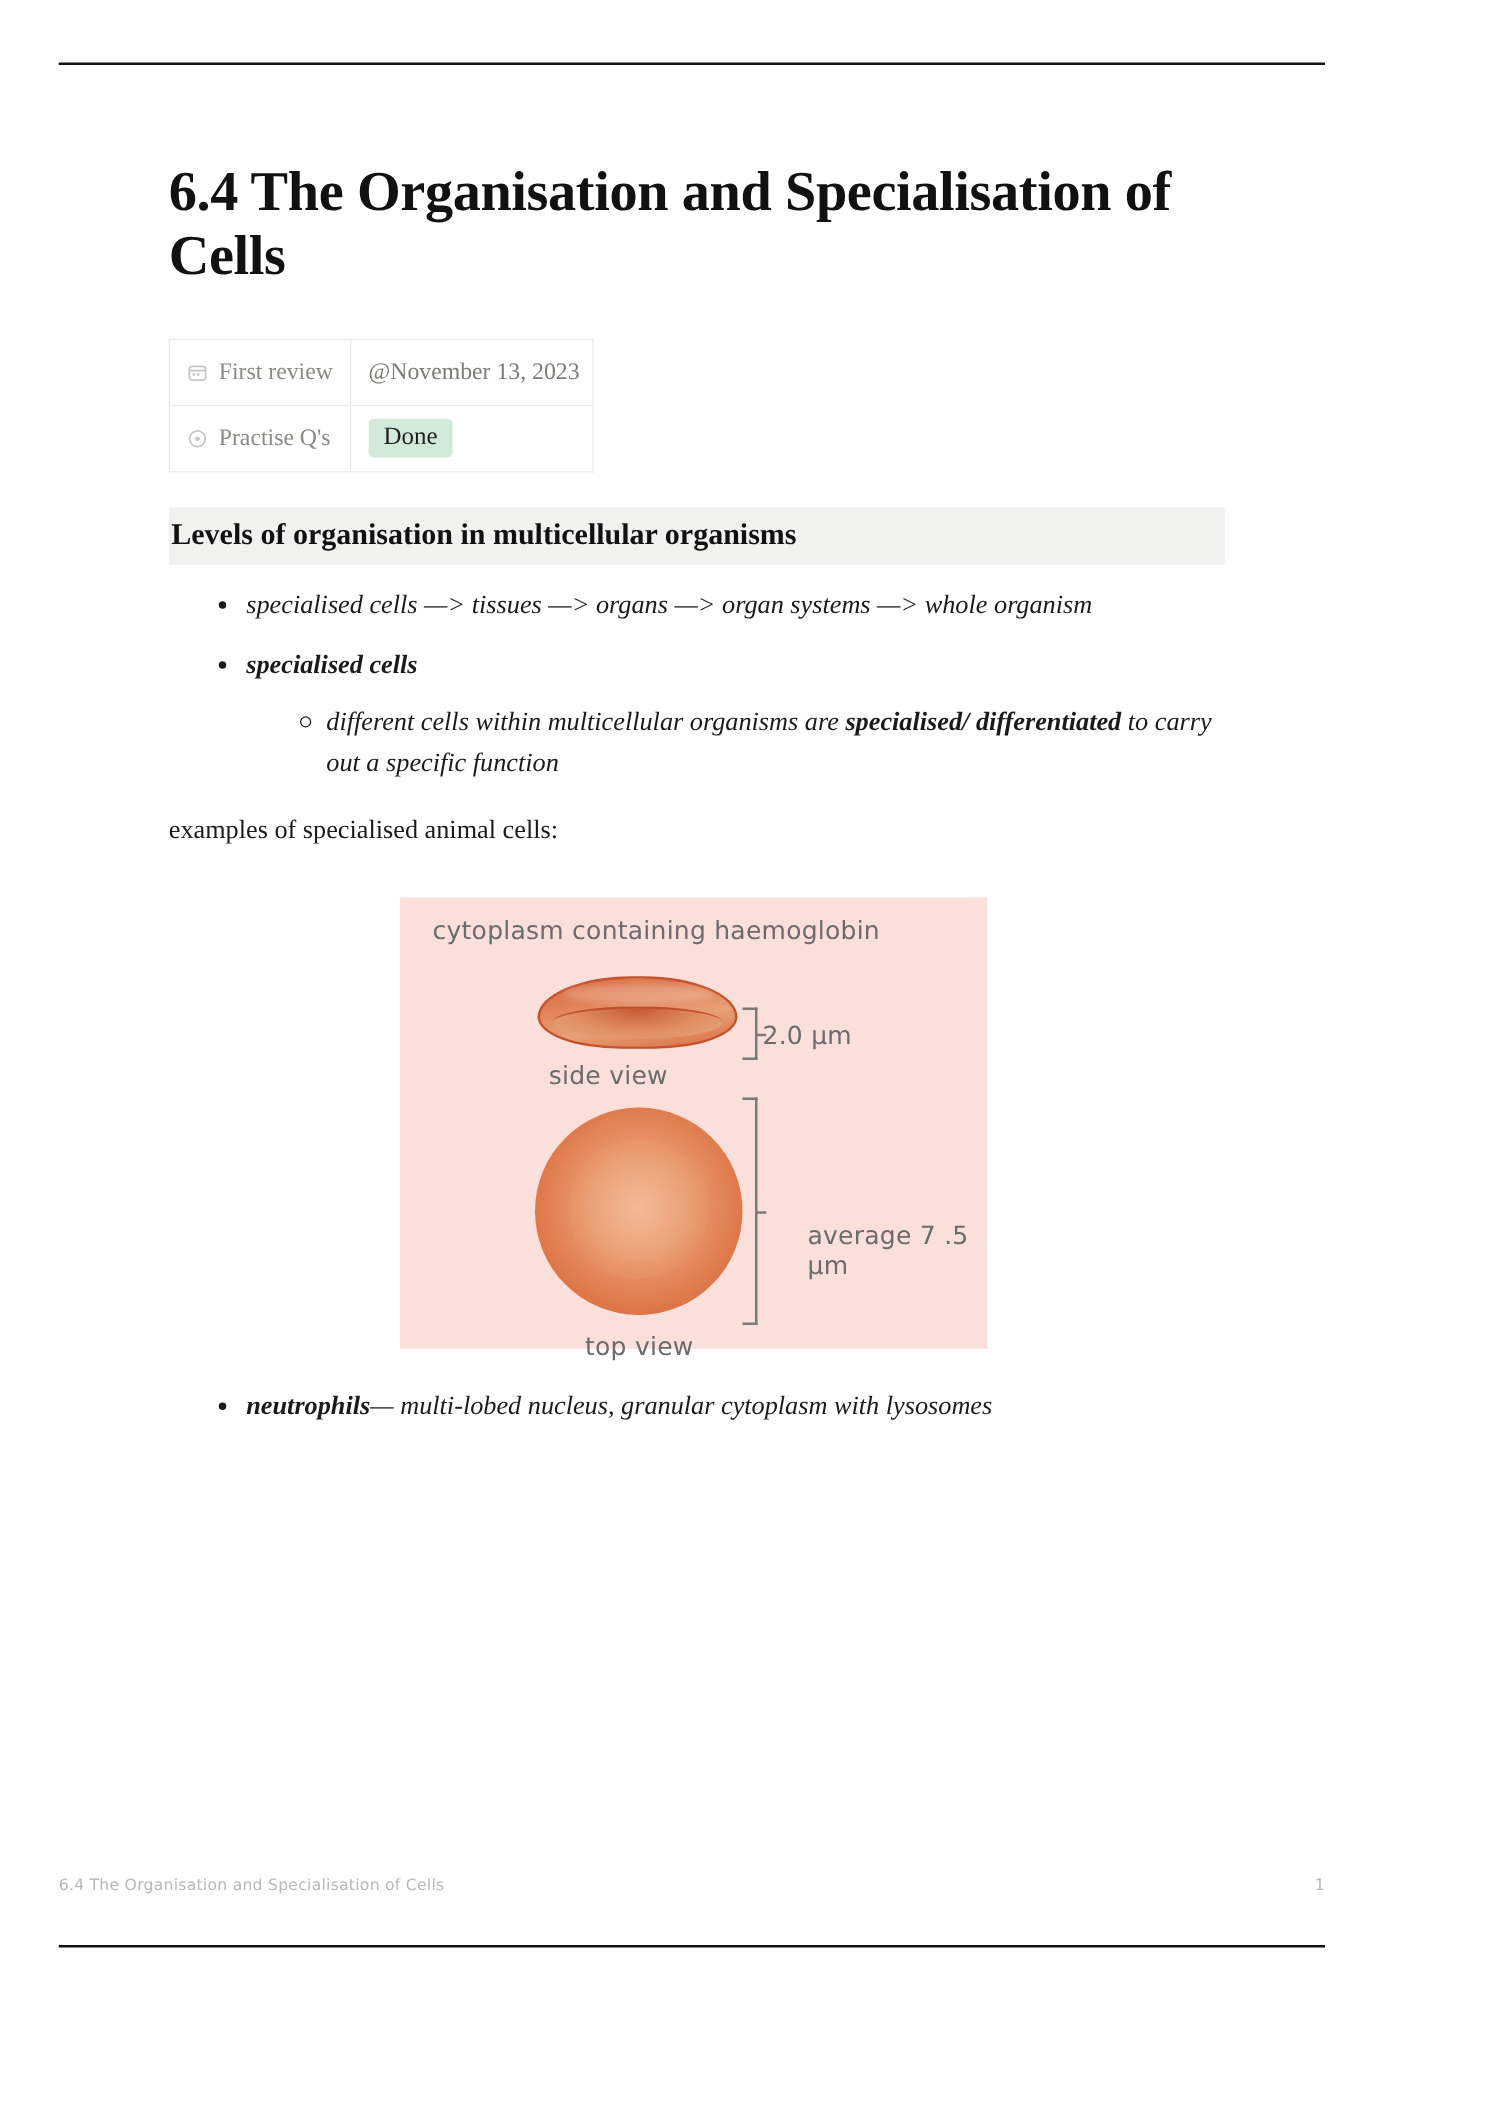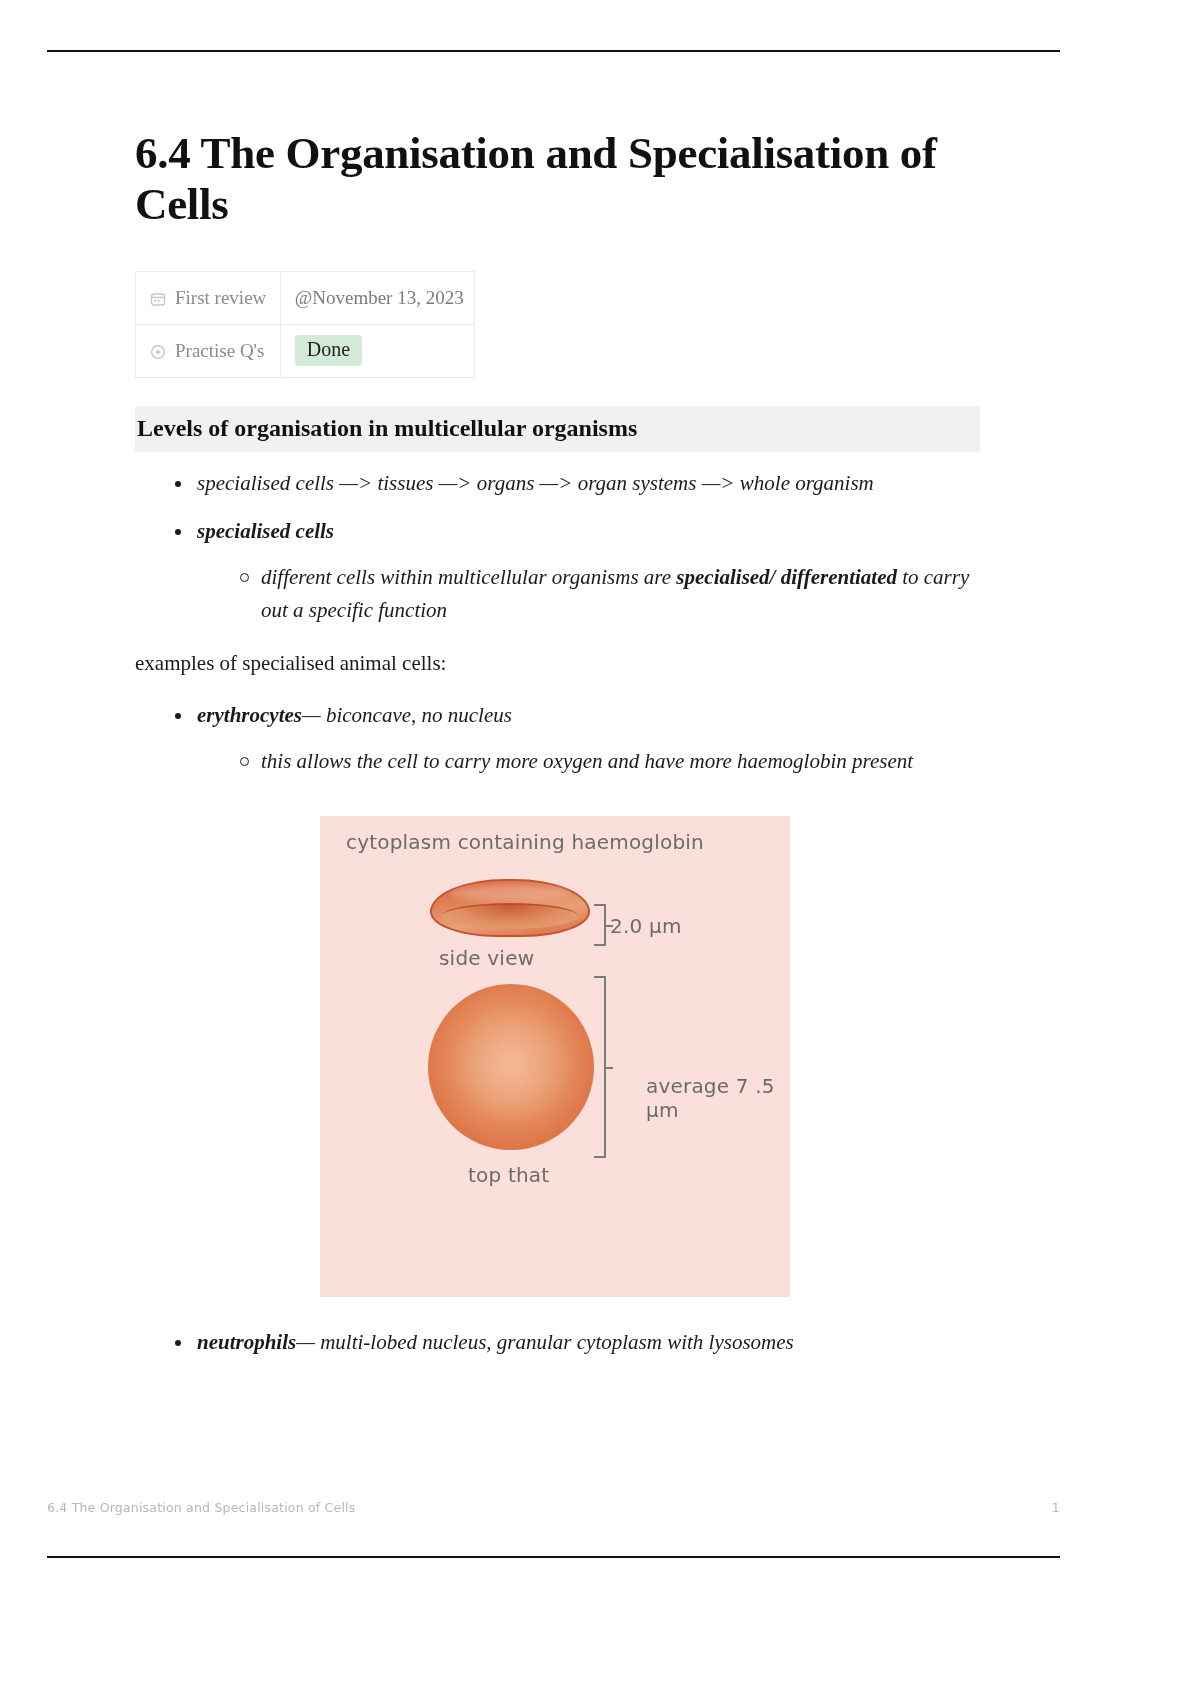--- a/index.html
+++ b/index.html
@@ -157,21 +157,21 @@
   p.para {
     font-size: 21px;
     line-height: 1.5;
     margin: 22px 0 20px 0;
   }
 
   
   .figure {
     margin: 38px 0 30px 185px;
     width: 470px;
-    height: 481px;
+    height: 361px;
     background: #fbdfda;
     position: relative;
     font-family: "DejaVu Sans", sans-serif;
   }
   .fig-caption-top {
     position: absolute;
     left: 26px; top: 14px;
     font-size: 20px;
     color: #6b6b6b;
     letter-spacing: .2px;
@@ -342,46 +342,38 @@
         <ul class="lvl2">
           <li>
             <span>different cells within multicellular organisms are </span><span class="b">specialised/ differentiated</span><span> to carry out a specific function</span>
           </li>
         </ul>
       </li>
     </ul>
 
     <p class="para">examples of specialised animal cells:</p>
 
-    <ul class="lvl1">
-      <li>
-        <span class="b">erythrocytes</span><span>— biconcave, no nucleus</span>
-        <ul class="lvl2">
-          <li>this allows the cell to carry more oxygen and have more haemoglobin present</li>
-        </ul>
-      </li>
-    </ul>
 
     <div class="figure">
       <div class="fig-caption-top">cytoplasm containing haemoglobin</div>
 
       <div class="disc-side">
         <div class="outer"></div>
         <div class="shineTop"></div>
         <div class="dimple"></div>
       </div>
       <div class="fig-label lbl-sideview">side view</div>
 
       <div class="bracket-small">
           <span class="tick"></span>
         </div>
       <div class="fig-label lbl-2um">2.0 µm</div>
 
       <div class="disc-top"></div>
-      <div class="fig-label lbl-topview">top that</div>
+      <div class="fig-label lbl-topview">top view</div>
 
       <div class="bracket-big">
           <span class="tick"></span>
         </div>
       <div class="fig-label lbl-avg">average 7 .5 µm</div>
     </div>
 
     <ul class="lvl1">
       <li>
         <span class="b">neutrophils</span><span>— multi-lobed nucleus, granular cytoplasm with lysosomes</span>

